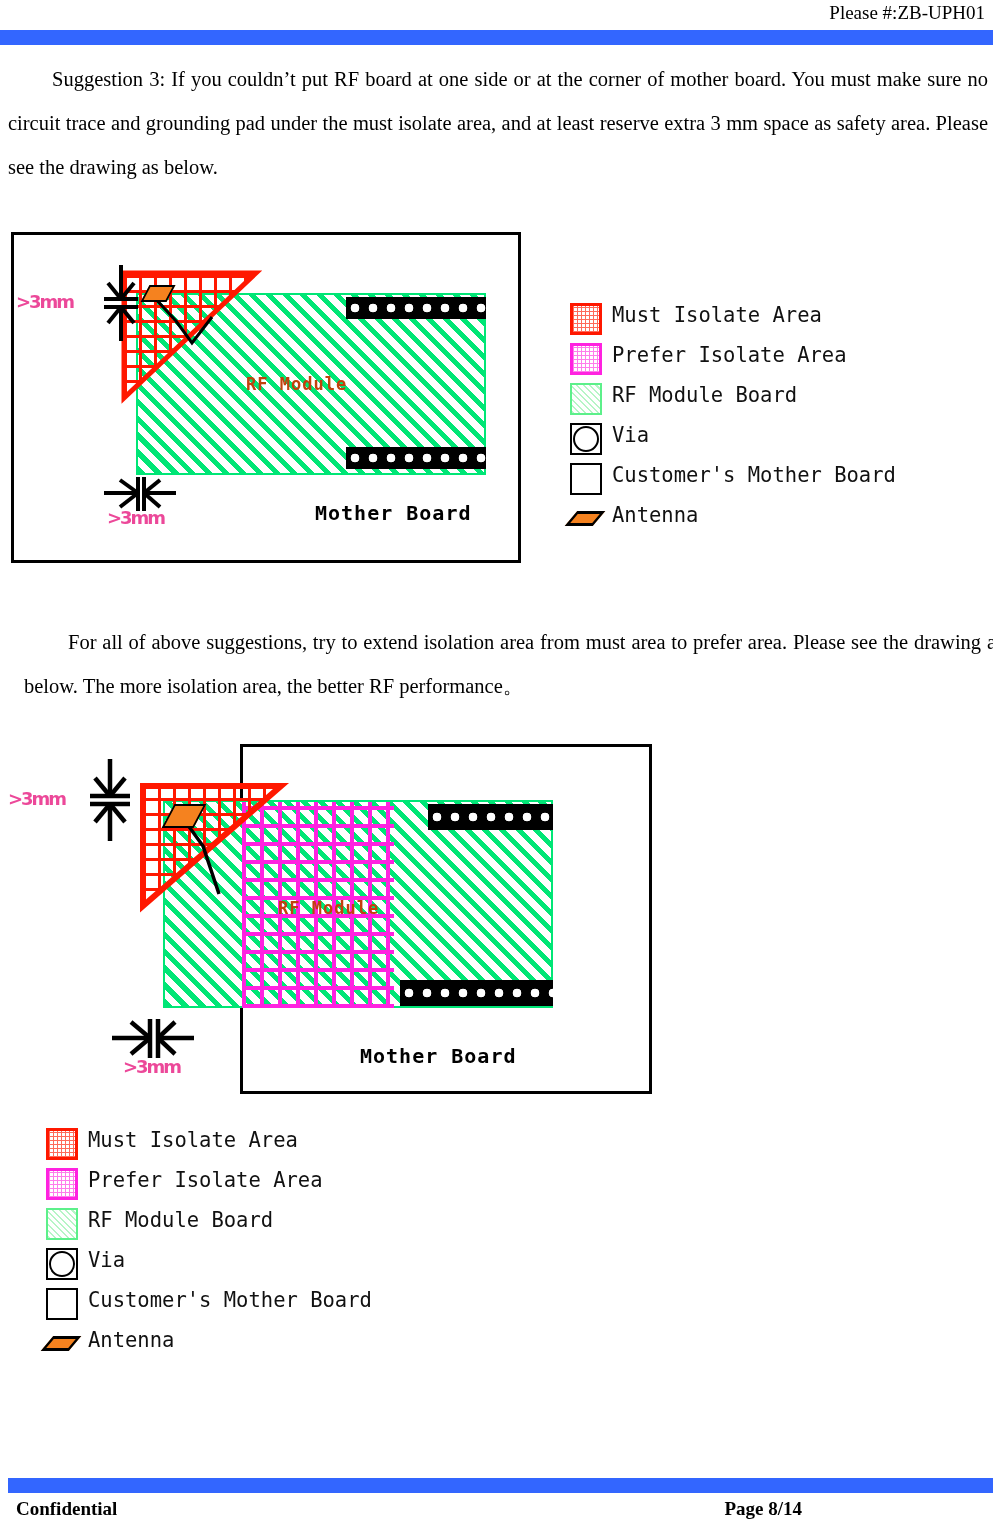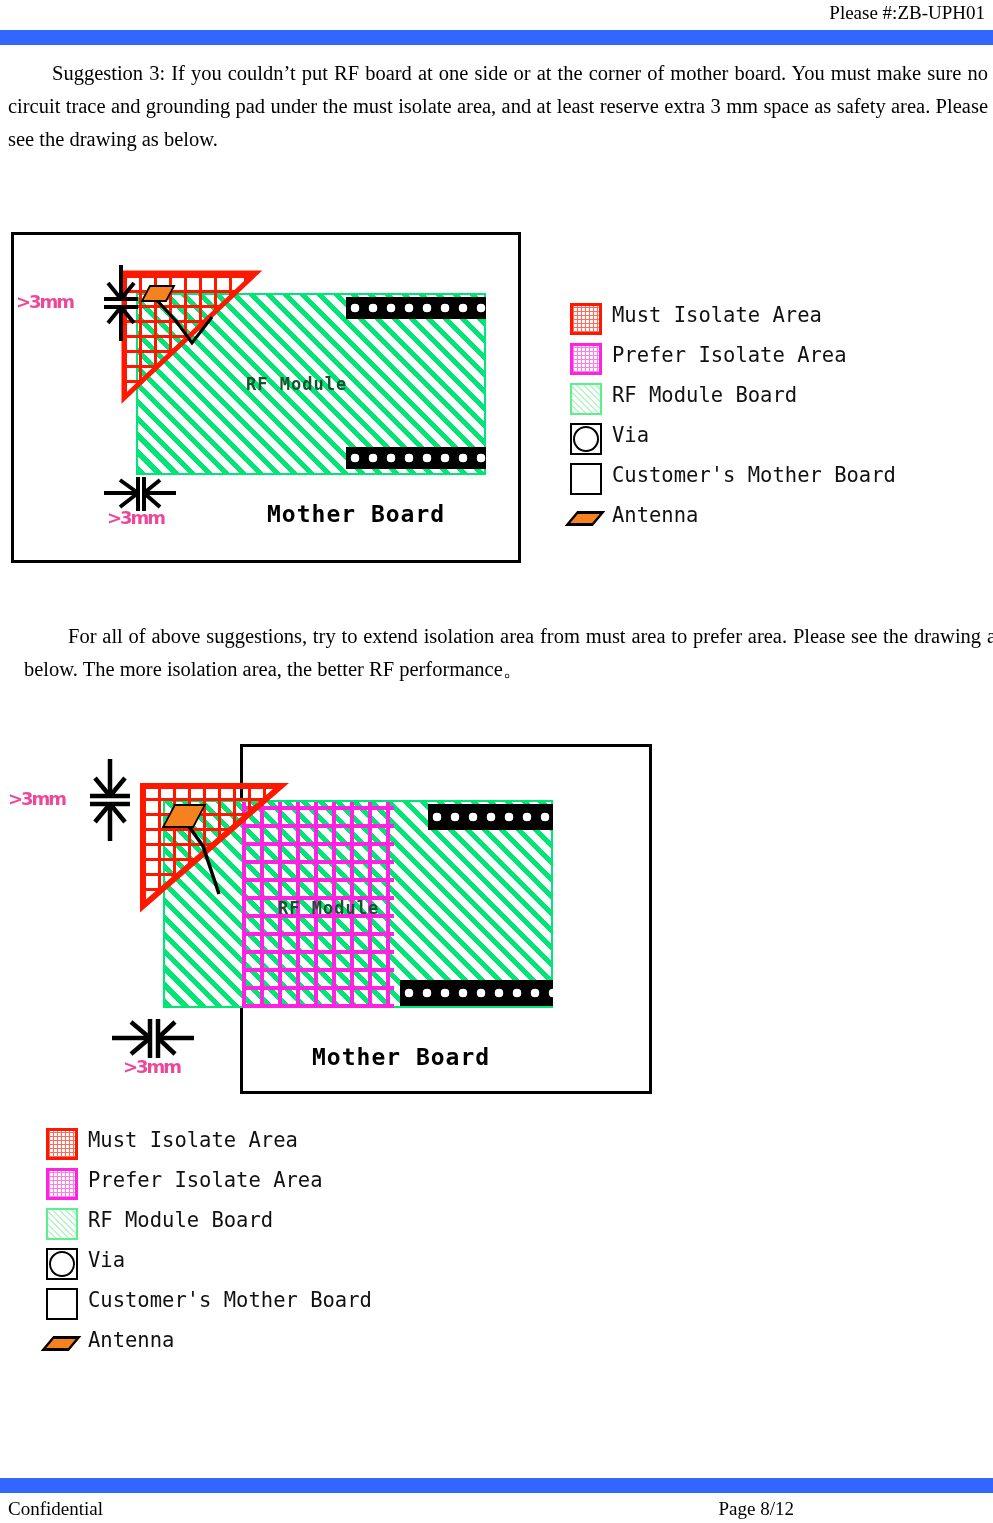--- a/index.html
+++ b/index.html
@@ -34,21 +34,21 @@
     left: 0; width: 993px; height: 15px;
     background: #3366ff;
   }
   #header-rule { top: 30px; }
 
   
   .para {
     position: absolute;
     font-family: "Liberation Serif", serif;
     font-size: 20.5px;
-    line-height: 33px;
+    line-height: 44px;
     text-align: justify;
     color: #000;
   }
   #para-1 { left: 8px; top: 57px; width: 980px; text-indent: 44px; }
   #para-2 { left: 24px; top: 620px; width: 980px; text-indent: 44px; }
 
   
   #figure-1 {
     position: absolute;
     left: 11px; top: 232px;
@@ -124,33 +124,34 @@
     font-weight: bold;
     font-size: 18px;
     letter-spacing: -2px;
     white-space: nowrap;
     color: #ec4899;
   }
   .board-label {
     position: absolute;
     font-family: "DejaVu Sans Mono", monospace;
     font-weight: bold;
-    font-size: 23px;
+    font-size: 20px;
     letter-spacing: 1px;
     white-space: nowrap;
     color: #000;
+    margin-left: 48px;
   }
   .module-label {
     position: absolute;
     font-family: "DejaVu Sans Mono", monospace;
     font-weight: bold;
     font-size: 17px;
     letter-spacing: 1px;
     white-space: nowrap;
-    color: #14532d;
+    color: #c2410c;
   }
 
   
   .legend {
     position: absolute;
   }
   #legend-1 { left: 570px; top: 303px; }
   #legend-2 { left: 46px;  top: 1128px; }
 
   .legend-row {
@@ -217,21 +218,21 @@
     font-family: "DejaVu Sans Mono", monospace;
     font-size: 20.5px;
     letter-spacing: 0px;
     white-space: nowrap;
     color: #111;
   }
 
   
   #footer-area {
     position: absolute;
-    left: 0; top: 1478px; width: 804px; height: 45px;
+    left: 8px; top: 1478px; width: 804px; height: 45px; font-weight: bold;
   }
   .footer-text {
     position: absolute;
     top: 20px;
     font-family: "Liberation Serif", serif;
     font-size: 19px;
     white-space: nowrap;
   }
   #footer-left   { left: 8px; }
   #footer-center { left: 218px; }
@@ -407,14 +408,14 @@
     <span class="legend-swatch sw-antenna">
         <span class="ant-body"></span>
       </span>
     <span class="legend-label">Antenna</span>
   </div>
 </div>
 
 <div id="footer-area">
   <div class="rule-blue" style="top:0;"></div>
   <div class="footer-text" id="footer-left">Confidential</div>
-  <div class="footer-text" id="footer-right">Page 8/12</div>
+  <div class="footer-text" id="footer-right">Page 8/14</div>
 </div>
 
 </body></html>

